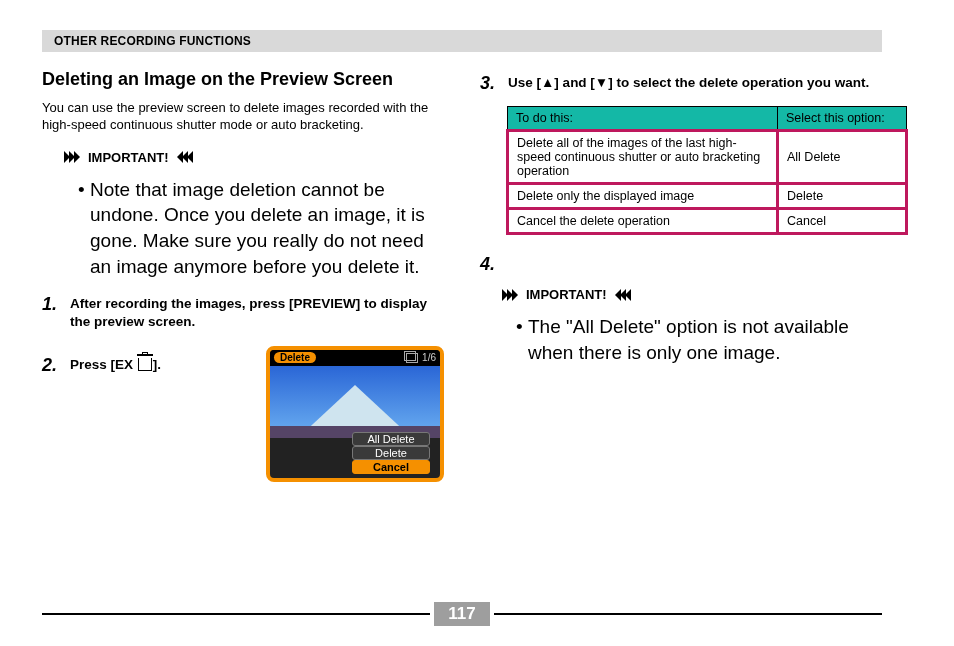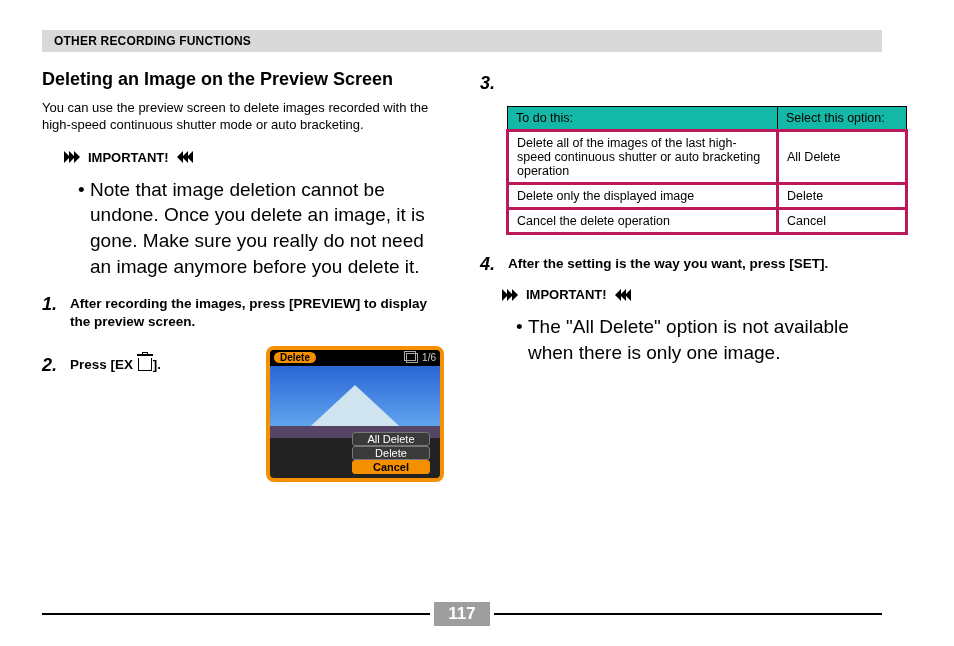--- a/index.html
+++ b/index.html
@@ -281,20 +281,21 @@
             <div class="opt sel">Cancel</div>
           </div>
         </div>
       </div>
     </div>
 
     <div class="col">
 
       <div class="step">
         <div class="num">3.</div>
+        <div class="instr">Use [▲] and [▼] to select the delete operation you want.</div>
       </div>
 
       <table class="opts">
         <thead>
           <tr>
             <th>To do this:</th>
             <th>Select this option:</th>
           </tr>
         </thead>
         <tbody>
@@ -308,21 +309,20 @@
           </tr>
           <tr>
             <td>Cancel the delete operation</td>
             <td class="optcell">Cancel</td>
           </tr>
         </tbody>
       </table>
 
       <div class="step">
         <div class="num">4.</div>
-        <div class="instr">After the setting is the way you want, press [SET].</div>
       </div>
 
       <div class="imp-row">
         <span class="chev-wrap">
             <span class="chev chev-right">
               <span></span>
             </span>
           </span>
         <span>IMPORTANT!</span>
         <span class="chev-wrap">

